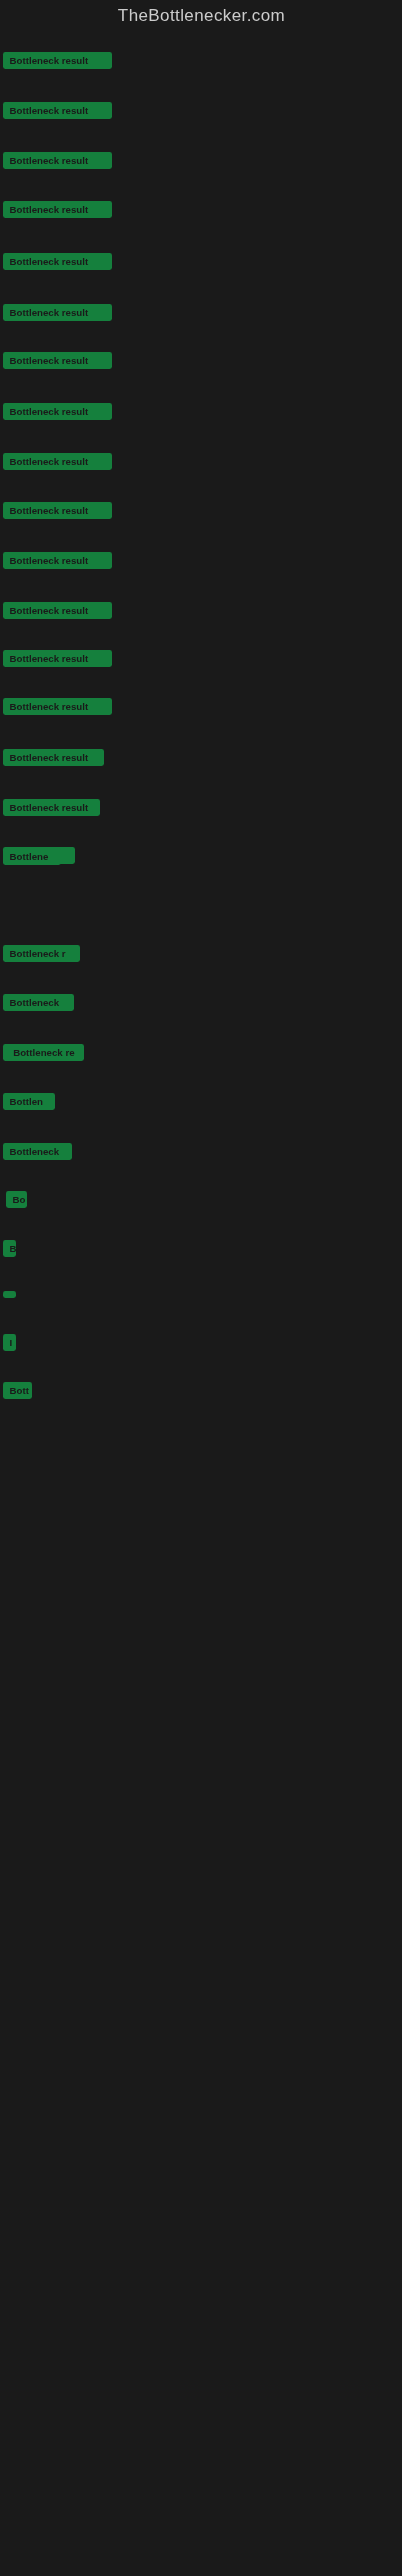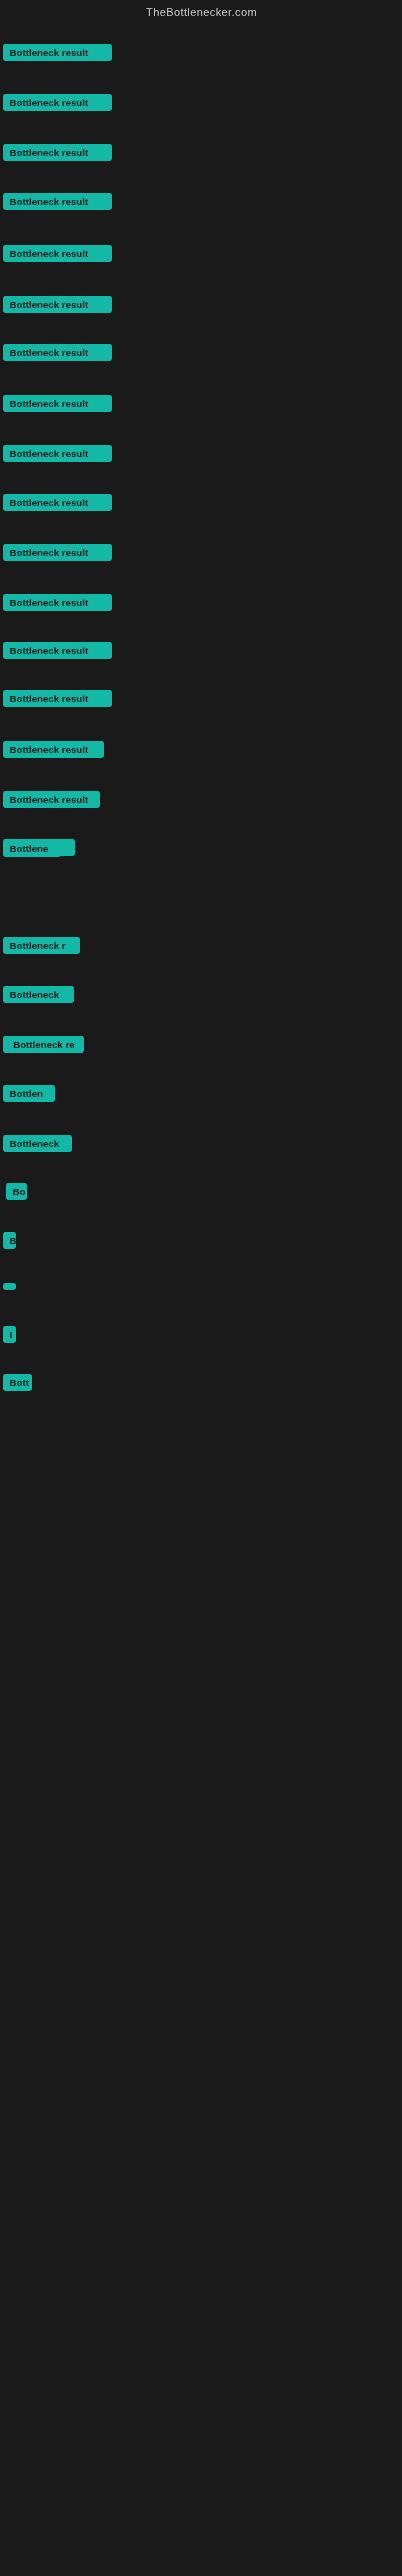--- a/index.html
+++ b/index.html
@@ -12,28 +12,28 @@
       width: 403px;
       min-height: 2576px;
       background-color: #1a1a1a;
       font-family: Arial, sans-serif;
       position: relative;
     }
 
     .site-title {
       text-align: center;
       color: #cccccc;
-      font-size: 11px;
+      font-size: 17px;
       padding: 6.4px 0 3.2px 0;
       letter-spacing: 0.4px;
     }
 
     .bottleneck-badge {
       display: inline-block;
-      background-color: #14b8a6;
+      background-color: #15803d;
       color: #1a1a1a;
       font-size: 9.7px;
       font-weight: bold;
       padding: 3.2px 6.4px;
       border-radius: 2.4px;
       white-space: nowrap;
       overflow: hidden;
     }
   </style>
 </head>

